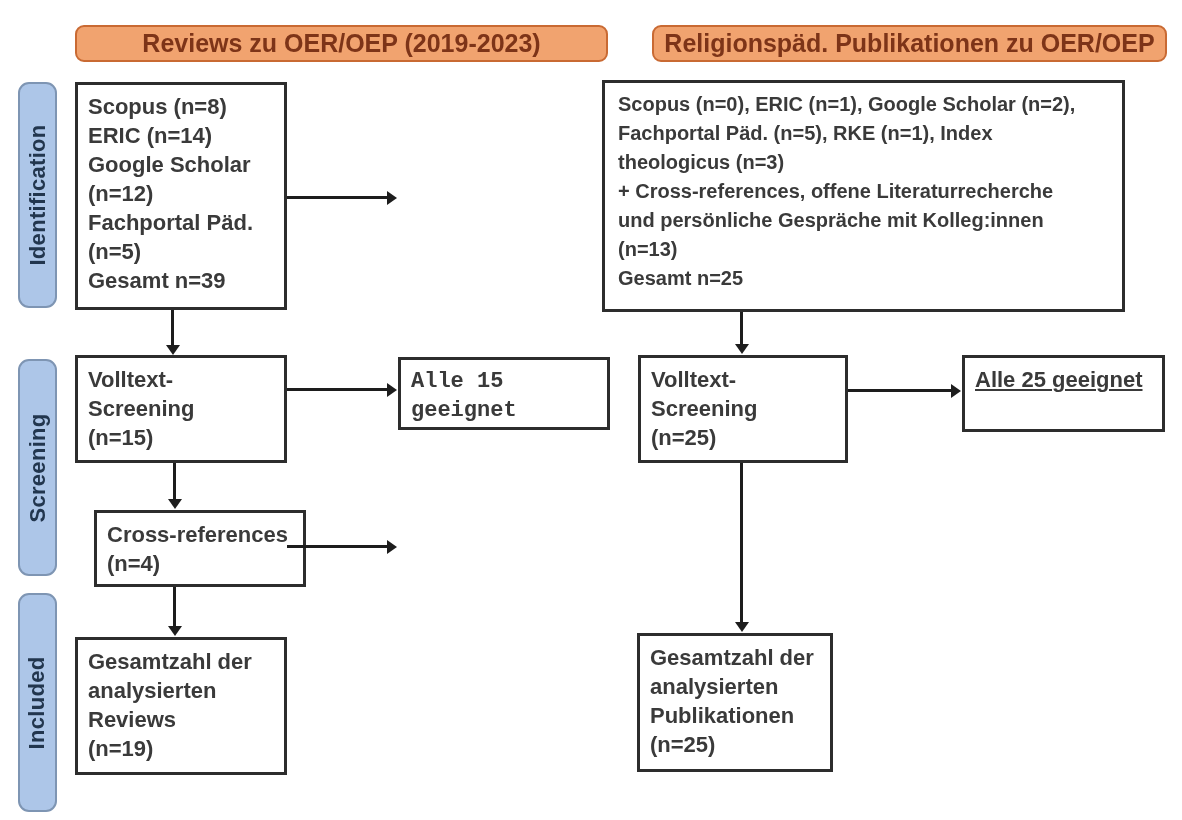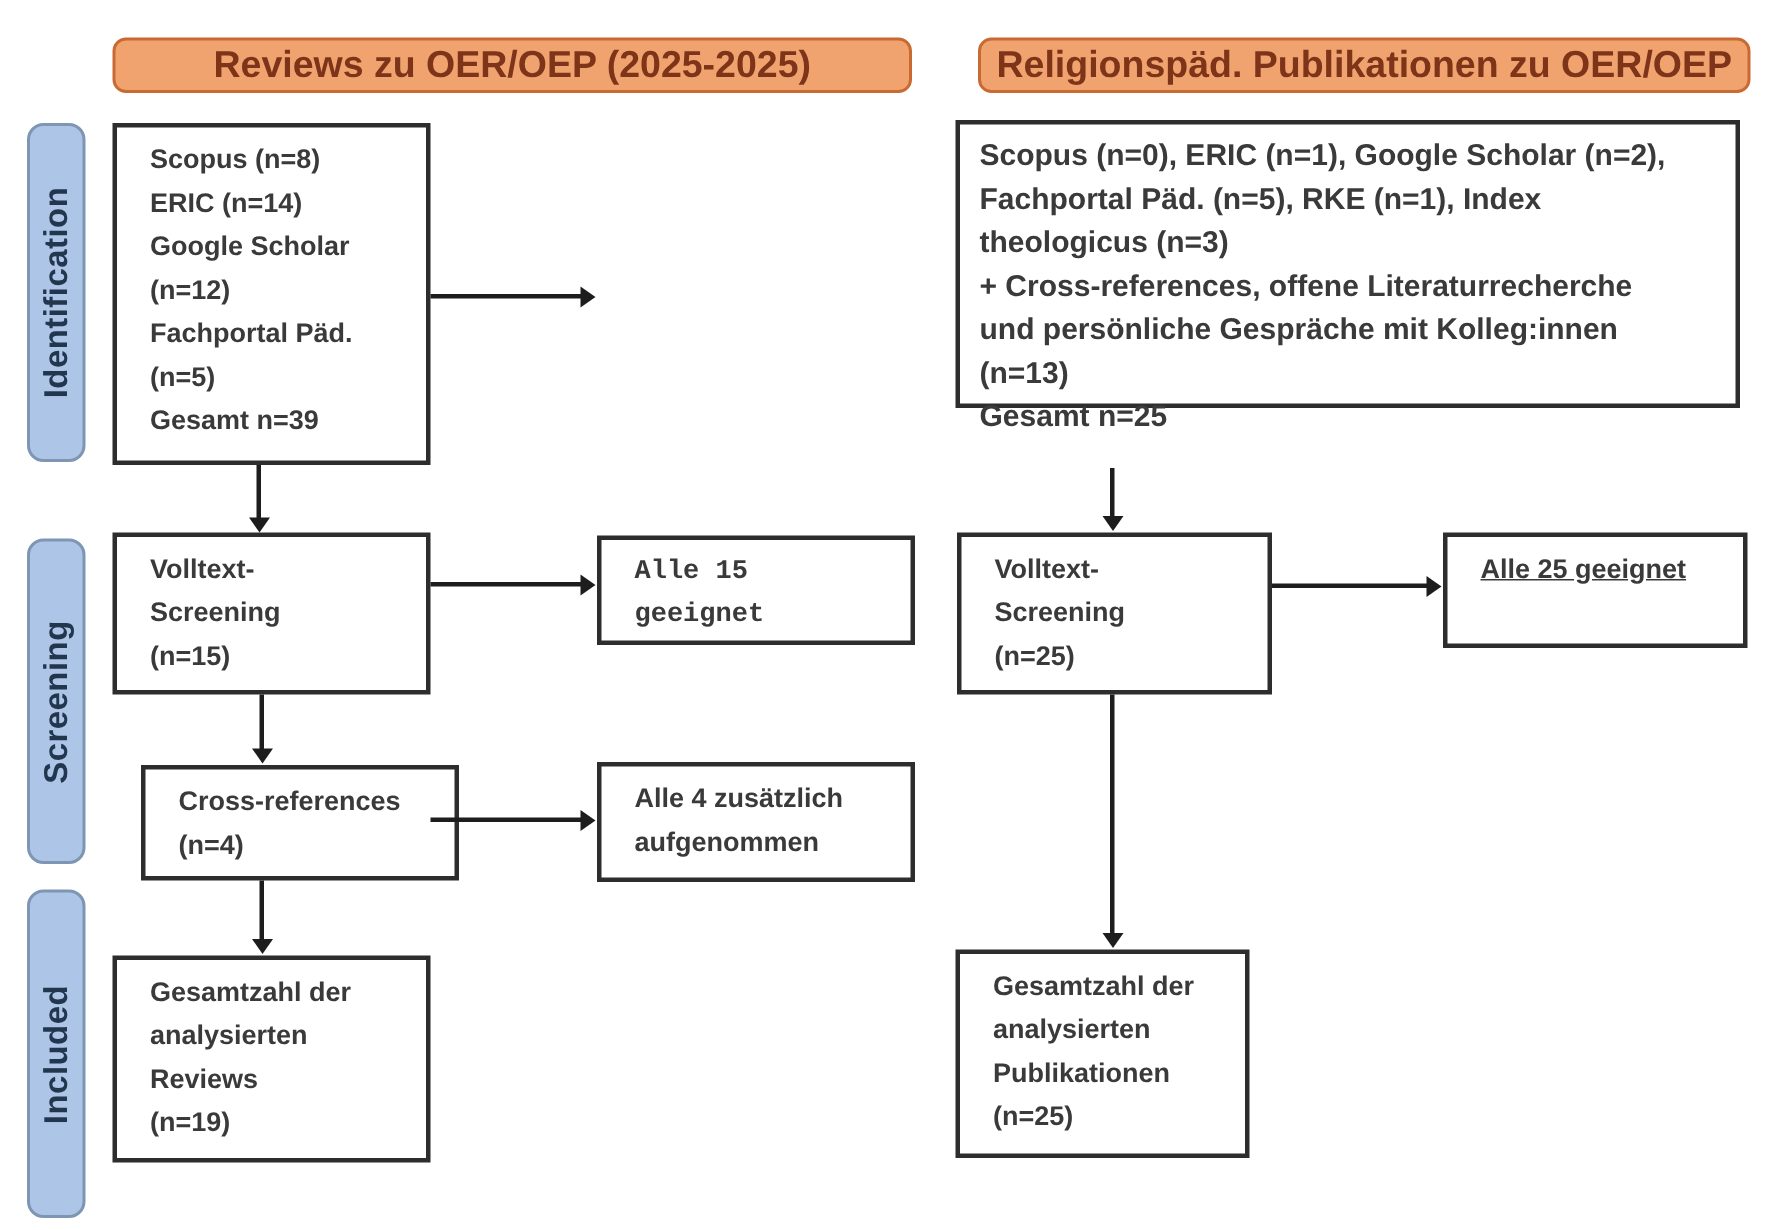--- a/index.html
+++ b/index.html
@@ -54,24 +54,24 @@
     font-size: 22px;
     font-weight: bold;
     letter-spacing: 0.3px;
   }
   .box {
     position: absolute;
     box-sizing: border-box;
     background: #ffffff;
     border: 3px solid var(--box-border);
     color: var(--box-text);
-    font-size: 18px;
+    font-size: 22px;
     font-weight: bold;
     line-height: 29px;
-    padding: 7px 22px;
+    padding: 7px 10px;
     white-space: pre-line;
   }
   .box.wide { font-size: 20px; padding: 7px 13px; }
   .arrow-h {
     position: absolute;
     height: 3px;
     background: var(--arrow);
   }
   .arrow-h::after {
     content: '';
@@ -97,21 +97,21 @@
     border-top: 10px solid var(--arrow);
     border-left: 7px solid transparent;
     border-right: 7px solid transparent;
   }
 </style>
 </head>
 <body>
 
 <div class="canvas">
 
-  <div class="header" style="left:75px; top:25px; width:533px; height:37px;">Reviews zu OER/OEP (2025-2025)</div>
+  <div class="header" style="left:75px; top:25px; width:533px; height:37px;">Reviews zu OER/OEP (2019-2023)</div>
   <div class="header" style="left:652px; top:25px; width:515px; height:37px;">Religionspäd. Publikationen zu OER/OEP</div>
 
   <div class="stage" style="left:18px; top:82px; width:39px; height:226px;">
     <span class="stage-text">Identification</span>
   </div>
   <div class="stage" style="left:18px; top:359px; width:39px; height:217px;">
     <span class="stage-text">Screening</span>
   </div>
   <div class="stage" style="left:18px; top:593px; width:39px; height:219px;">
     <span class="stage-text">Included</span>
@@ -123,28 +123,26 @@
 (n=12)
 Fachportal Päd.
 (n=5)
 Gesamt n=39</div>
   <div class="box" style="left:75px; top:355px; width:212px; height:108px;">Volltext-
 Screening
 (n=15)</div>
   <div class="box" style="left:398px; top:357px; width:212px; height:73px;font-family:Liberation Mono, monospace;">Alle 15 geeignet</div>
   <div class="box" style="left:75px; top:510px; width:212px; height:77px;margin-left:19px;">Cross-references
 (n=4)</div>
-  <div class="box" style="left:398px; top:508px; width:212px; height:80px;">Alle 4 zusätzlich
-aufgenommen</div>
   <div class="box" style="left:75px; top:637px; width:212px; height:138px;">Gesamtzahl der
 analysierten
 Reviews
 (n=19)</div>
 
-  <div class="box wide" style="left:637px; top:80px; width:523px; height:192px;">Scopus (n=0), ERIC (n=1), Google Scholar (n=2),
+  <div class="box wide" style="left:602px; top:80px; width:523px; height:232px;">Scopus (n=0), ERIC (n=1), Google Scholar (n=2),
 Fachportal Päd. (n=5), RKE (n=1), Index
 theologicus (n=3)
 + Cross-references, offene Literaturrecherche
 und persönliche Gespräche mit Kolleg:innen
 (n=13)
 Gesamt n=25</div>
   <div class="box" style="left:638px; top:355px; width:210px; height:108px;">Volltext-
 Screening
 (n=25)</div>
   <div class="box" style="left:962px; top:355px; width:203px; height:77px;text-decoration:underline;">Alle 25 geeignet</div>

